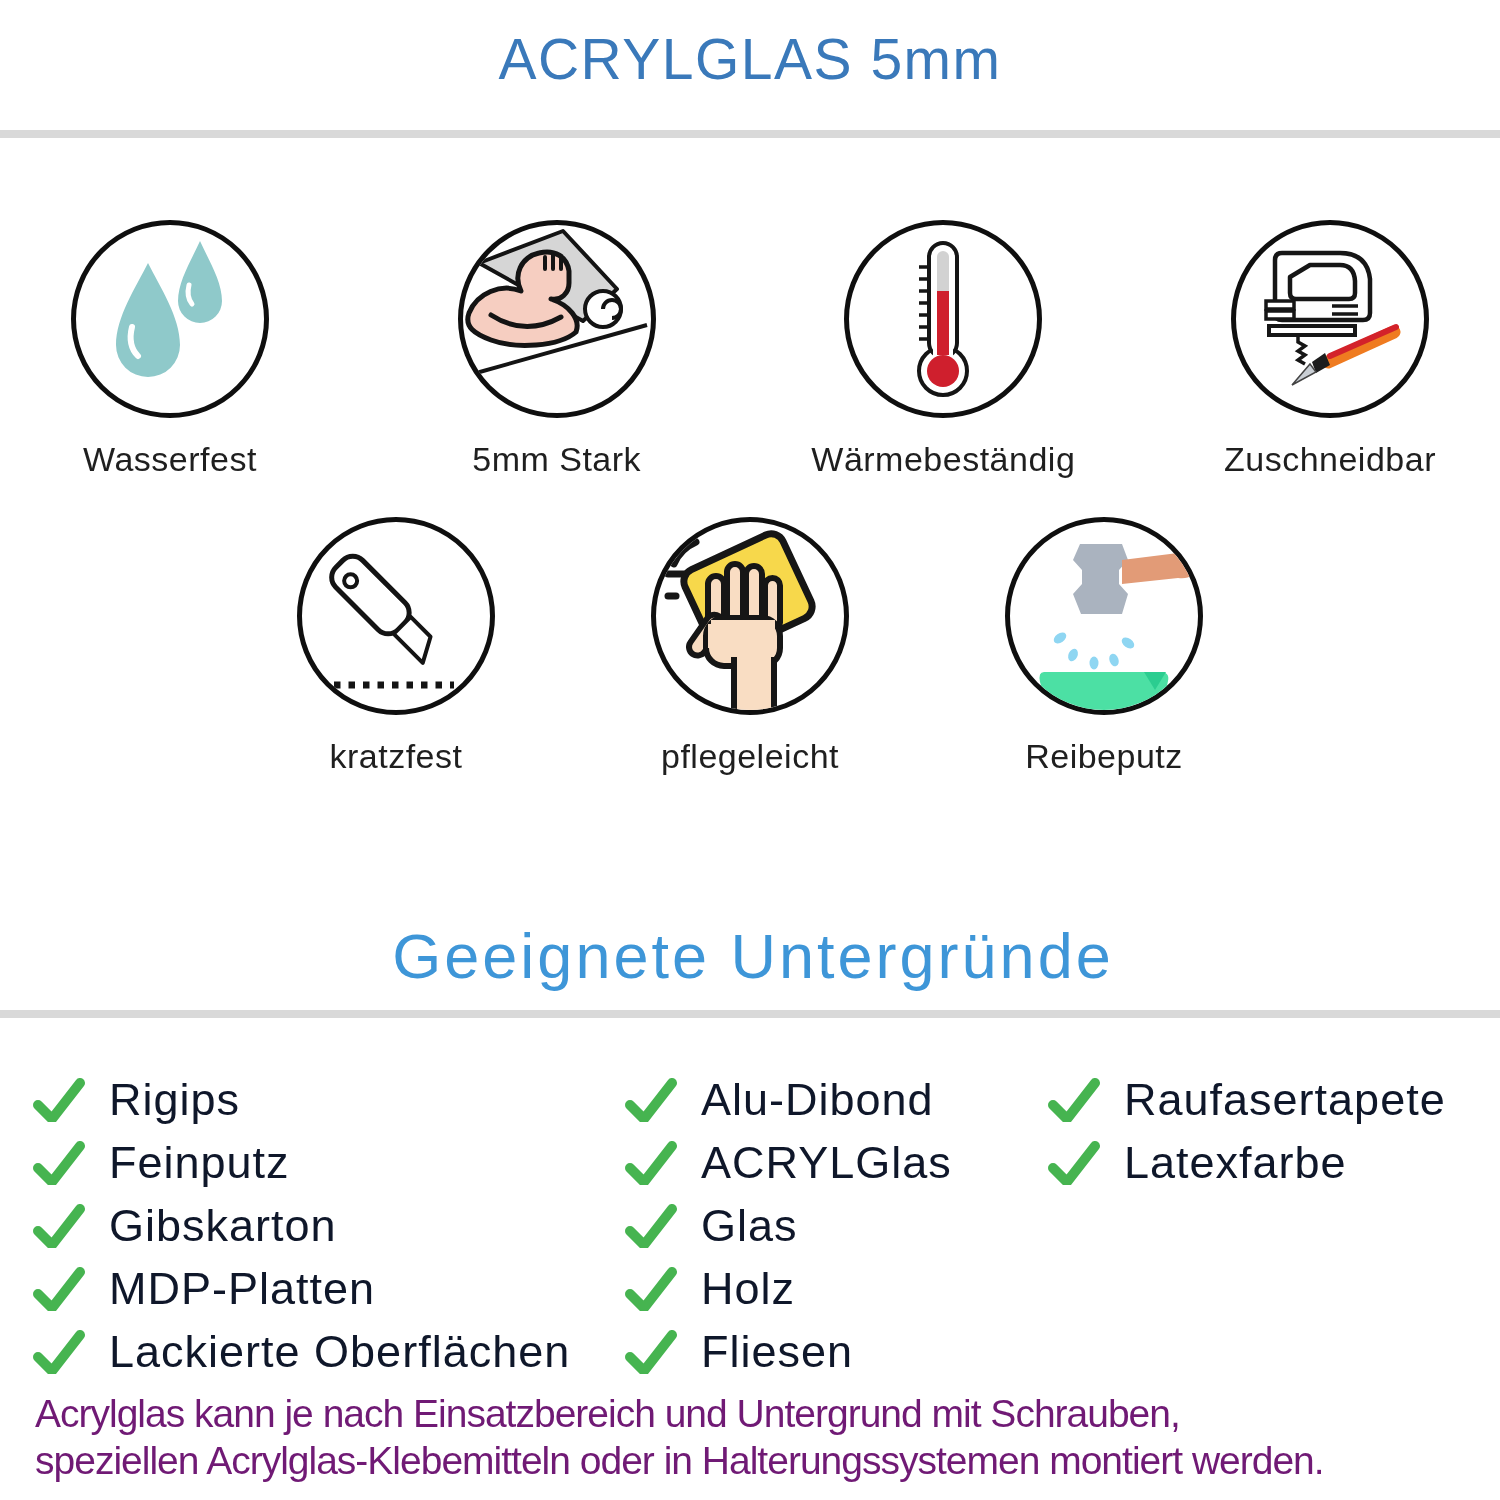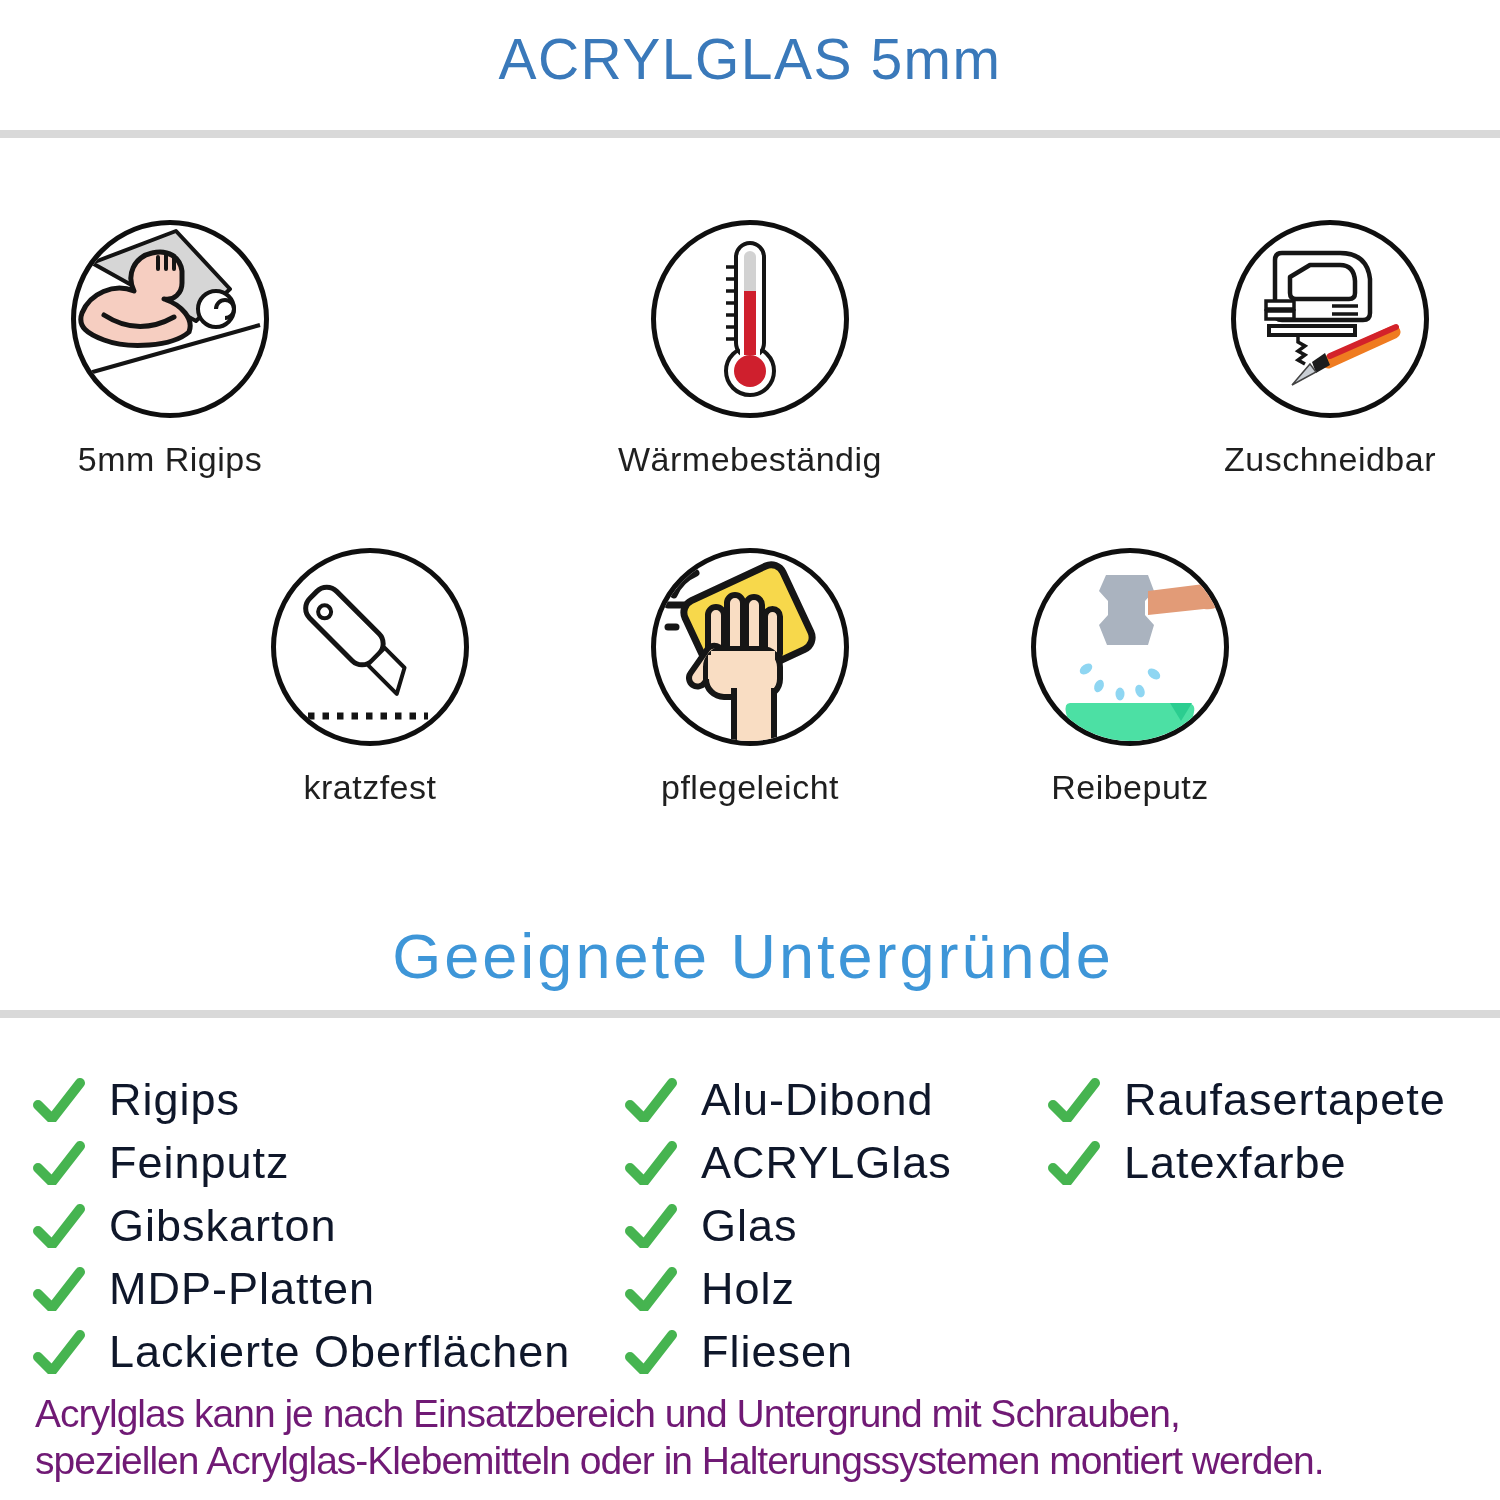--- a/index.html
+++ b/index.html
@@ -8,21 +8,21 @@
 
   .page-title{position:absolute;top:26px;left:0;width:100%;text-align:center;
     font-size:57px;font-weight:400;letter-spacing:1.5px;color:#3a79ba;}
 
   .divider{position:absolute;left:0;width:100%;height:8px;background:#d9d9d9;}
   #bar1{top:130px;}
   #bar2{top:1010px;}
 
   .icon-row{position:absolute;left:0;right:0;display:flex;}
   #row1{top:220px;left:30px;right:30px;justify-content:space-between;}
-  #row2{top:548px;justify-content:center;gap:100px;text-align:center;}
+  #row2{top:517px;justify-content:center;gap:74px;text-align:center;}
 
   .feature{width:280px;display:flex;flex-direction:column;align-items:center;}
   .circle{width:188px;height:188px;border:5px solid #0f0f0f;border-radius:50%;
           overflow:hidden;background:#fff;flex:0 0 auto;}
   .circle svg{display:block;width:188px;height:188px;}
   .feature-label{margin-top:22px;font-size:34px;color:#1f1f1f;letter-spacing:0.5px;white-space:nowrap;}
 
   .section-title{position:absolute;top:920px;left:3px;width:100%;text-align:center;
     font-size:63px;font-weight:400;letter-spacing:3px;color:#3e96d8;}
 
@@ -39,34 +39,45 @@
 </head>
 <body>
 
 <div id="page">
 
   <div class="page-title">ACRYLGLAS 5mm</div>
   <div class="divider" id="bar1"></div>
 
   <div class="icon-row" id="row1">
 
+    <div class="feature">
+      <div class="circle">
+        <svg viewBox="0 0 188 188">
+          <path d="M72,38 C60,62 40,92 40,120 a32,32 0 0 0 64,0 C104,92 84,62 72,38 Z" fill="#8fc9ca"></path>
+          <path d="M124,16 C116,34 102,56 102,76 a22,22 0 0 0 44,0 C146,56 132,34 124,16 Z" fill="#8fc9ca"></path>
+          <path d="M56,102 c-3,12 -1,22 6,29" stroke="#fff" stroke-width="6" fill="none" stroke-linecap="round"></path>
+          <path d="M113,60 c-2,8 -1,14 3,19" stroke="#fff" stroke-width="5" fill="none" stroke-linecap="round"></path>
+        </svg>
+      </div>
+      <div class="feature-label">Wasserfest</div>
+    </div>
 
     <div class="feature">
       <div class="circle">
         <svg viewBox="0 0 188 188">
           <path d="M16,38 L100,6 L154,64 L120,96 Z" fill="#d6d6d6" stroke="#141414" stroke-width="4" stroke-linejoin="round"></path>
           <circle cx="140" cy="84" r="18" fill="#fff" stroke="#141414" stroke-width="4"></circle>
           <path d="M140,84 a9,9 0 1 1 9,9" fill="none" stroke="#141414" stroke-width="4"></path>
           <path d="M6,150 L184,100" stroke="#141414" stroke-width="4"></path>
           <path d="M6,88 C14,68 38,58 58,66 C50,50 58,32 76,28 C92,24 104,32 106,46 L106,58 C106,68 98,76 88,74 C106,80 118,94 113,107 C96,122 52,124 28,115 C12,109 1,102 6,88 Z" fill="#f6cec1" stroke="#141414" stroke-width="5" stroke-linejoin="round"></path>
           <path d="M82,32 v12 M90,30 v14 M98,32 v12" stroke="#141414" stroke-width="4" stroke-linecap="round" fill="none"></path>
           <path d="M28,90 Q62,112 98,92" stroke="#141414" stroke-width="5" fill="none" stroke-linecap="round"></path>
         </svg>
       </div>
-      <div class="feature-label">5mm Rigips</div>
+      <div class="feature-label">5mm Stark</div>
     </div>
 
     <div class="feature">
       <div class="circle">
         <svg viewBox="0 0 188 188">
           <circle cx="94" cy="146" r="24" fill="#fff" stroke="#151515" stroke-width="4"></circle>
           <rect x="80" y="18" width="28" height="114" rx="14" fill="#fff" stroke="#151515" stroke-width="4"></rect>
           <rect x="84" y="122" width="20" height="20" fill="#fff"></rect>
           <rect x="88" y="26" width="12" height="46" rx="6" fill="#d2d2d2"></rect>
           <rect x="88" y="66" width="12" height="64" fill="#cf1f2d"></rect>

